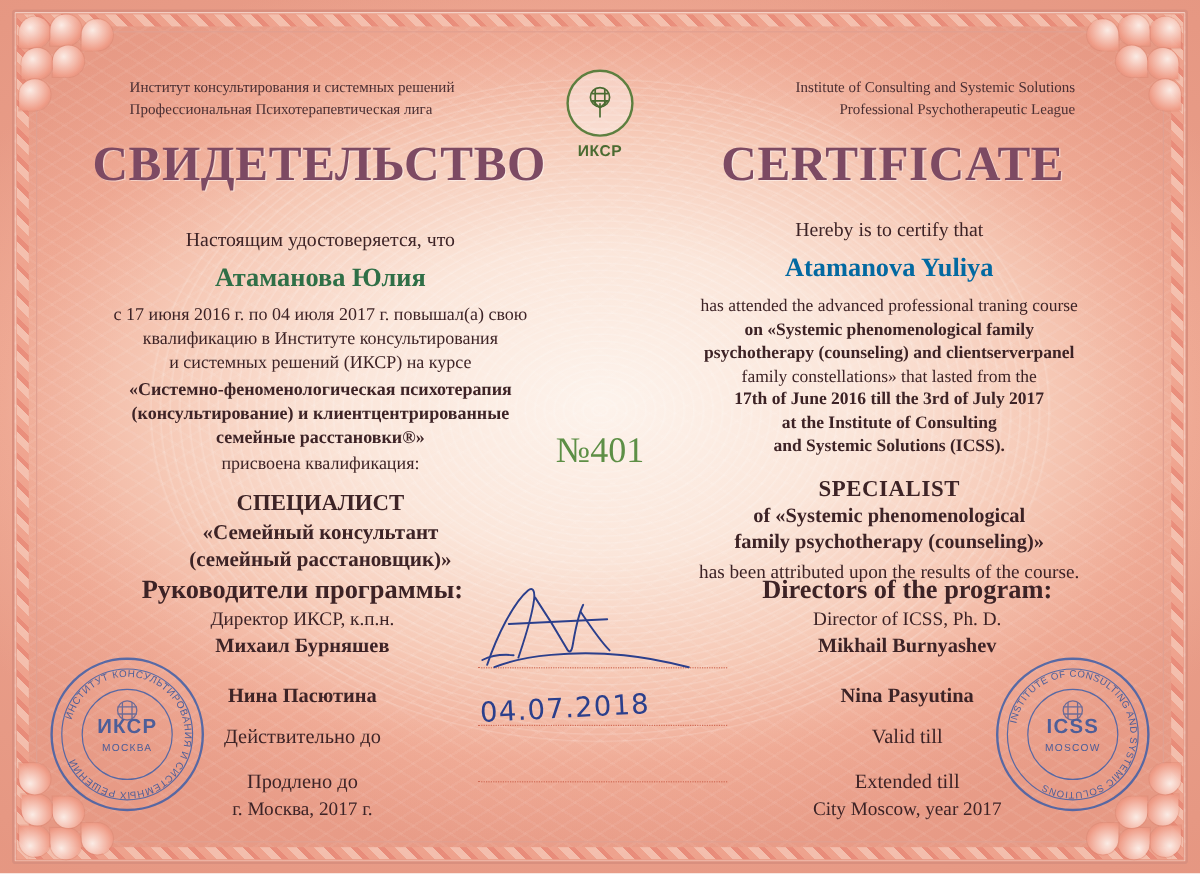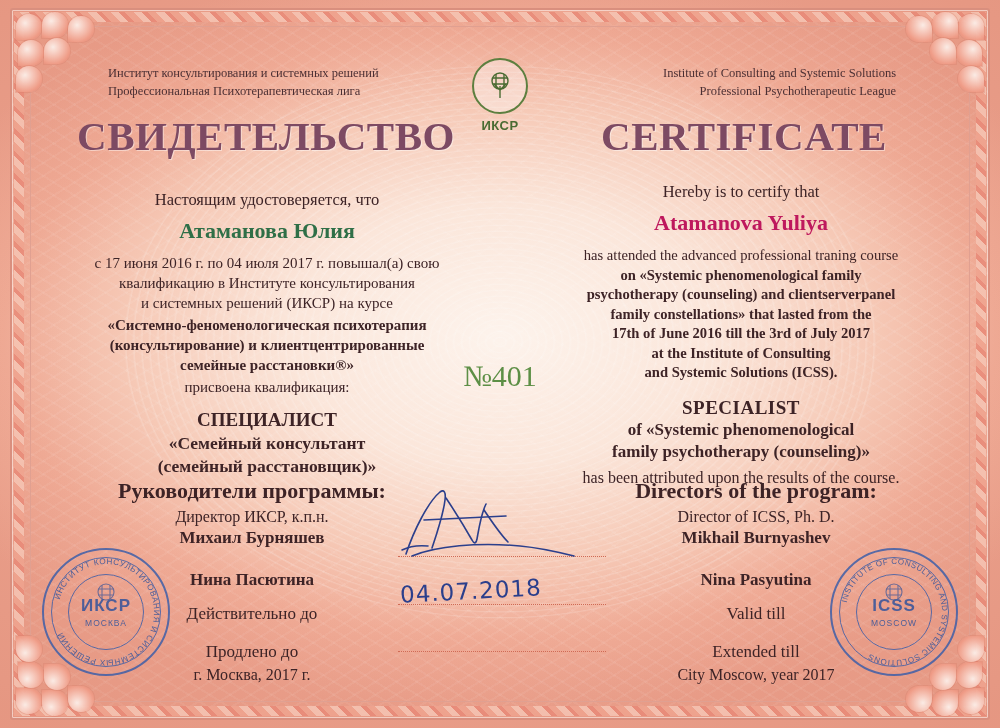--- a/index.html
+++ b/index.html
@@ -192,21 +192,21 @@
   .name-ru {
     font-size: 22px;
     font-weight: bold;
     color: #2f6f47;
     margin-bottom: 10px;
     font-family: "Liberation Serif", serif;
   }
   .name-en {
     font-size: 22px;
     font-weight: bold;
-    color: #be185d;
+    color: #0369a1;
     margin: 4px 0 10px;
   }
   .para {
     font-size: 15px;
     line-height: 1.33;
   }
 
   .para-en {
     font-size: 14.6px;
     line-height: 1.34;
@@ -462,21 +462,21 @@
       </div>
     </div>
 
     <div class="col-en">
       <div class="lead">Hereby is to certify that</div>
       <div class="name-en">Atamanova Yuliya</div>
       <div class="para-en">
         <div>has attended the advanced professional traning  course</div>
         <div style="font-weight:bold">on «Systemic phenomenological family</div>
         <div style="font-weight:bold">psychotherapy (counseling) and clientserverpanel</div>
-        <div style="font-weight:bold">family constellations» that lasted from the</div>
+        <div style="font-weight:normal">family constellations» that lasted from the</div>
         <div style="font-weight:bold">17th of June 2016 till the 3rd of July 2017</div>
         <div style="font-weight:bold">at the Institute of Consulting</div>
         <div style="font-weight:bold">and Systemic Solutions (ICSS).</div>
       </div>
       <div class="spec-en-title">SPECIALIST</div>
       <div class="spec-en-body">of «Systemic phenomenological</div>
       <div class="spec-en-body">family psychotherapy (counseling)»</div>
       <div class="spec-en-note">has been attributed upon the results of the course.</div>
     </div>
 

